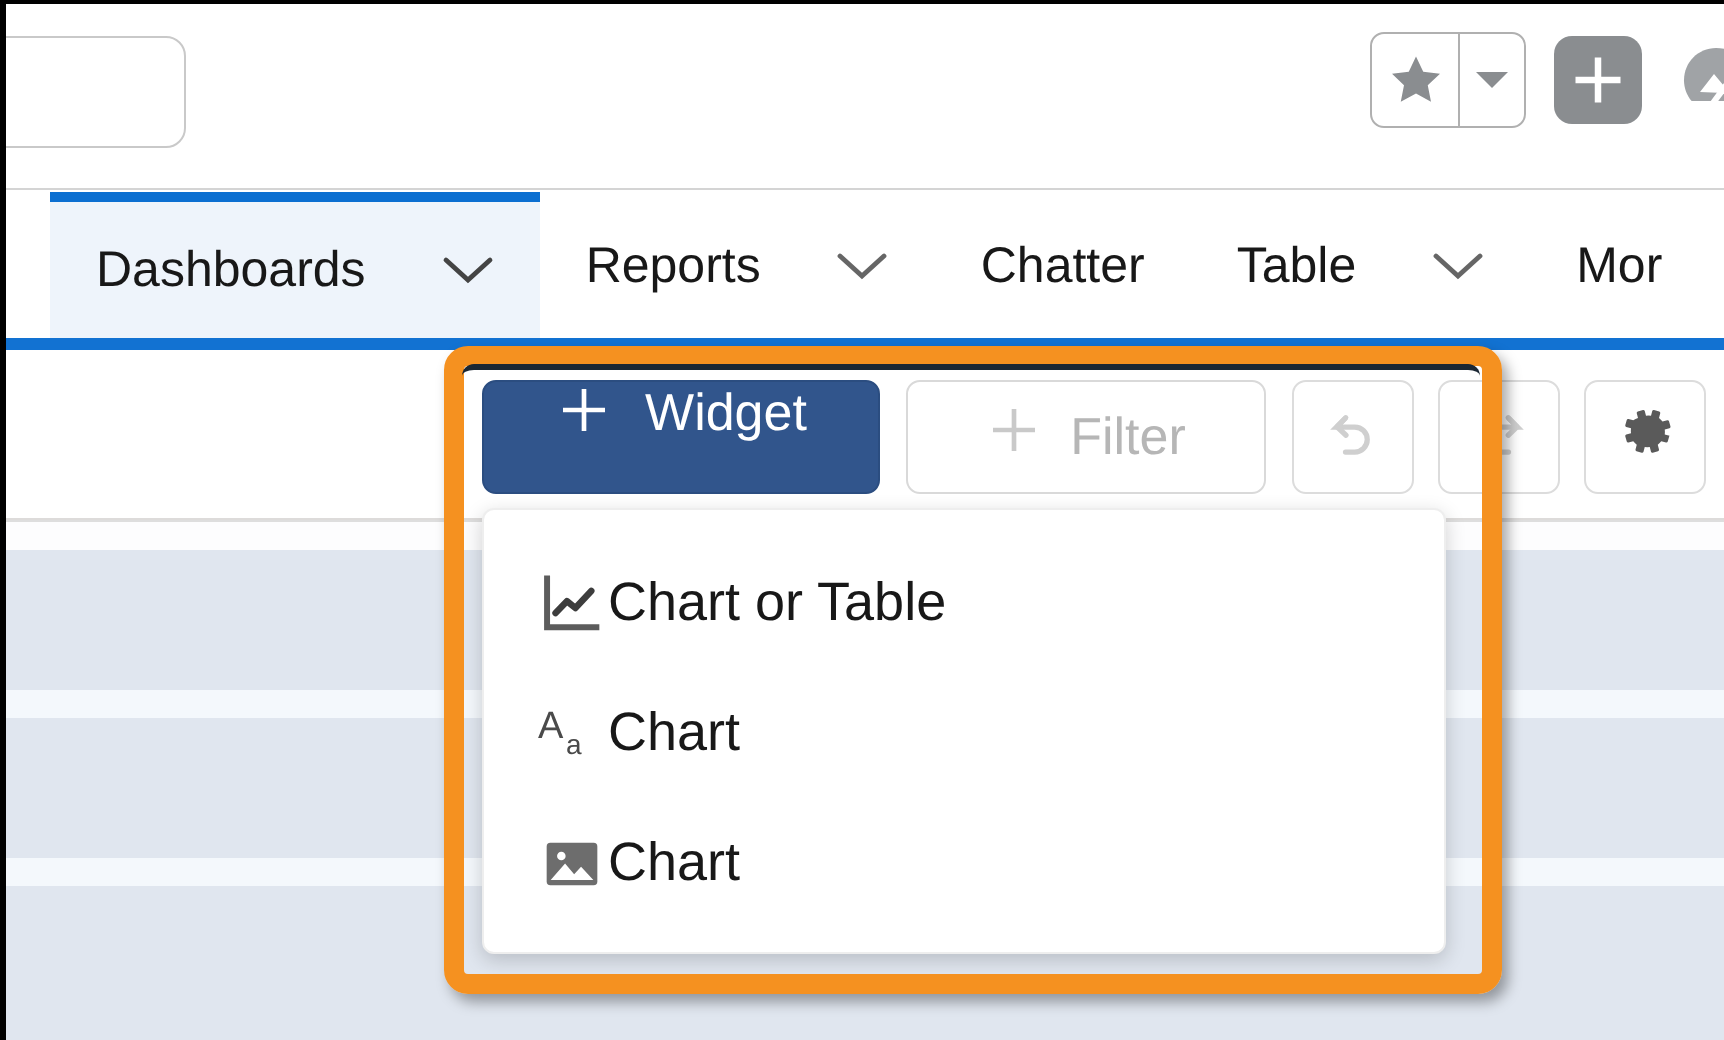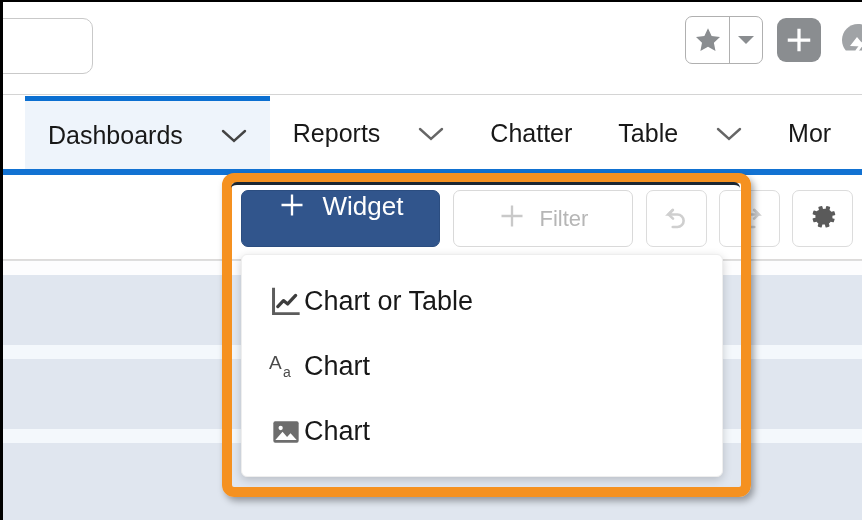--- a/index.html
+++ b/index.html
@@ -108,21 +108,21 @@
     border-radius: 7px;
     color: #fff; font-size: 26px;
     display: flex; align-items: flex-start; justify-content: center; gap: 17px;
   }
   .btn-filter {
     position: absolute; left: 450px; top: 15px;
     width: 180px; height: 57px;
     background: #fff;
     border: 1px solid #d9d9d9;
     border-radius: 7px;
-    color: #b6b6b6; font-size: 22px;
+    color: #b6b6b6; font-size: 26px;
     display: flex; align-items: center; justify-content: center; gap: 14px;
   }
   .sqbtn {
     position: absolute; top: 15px;
     width: 61px; height: 57px;
     background: #fff;
     border: 1px solid #dcdcdc;
     border-radius: 7px;
     display: flex; align-items: center; justify-content: center;
   }

